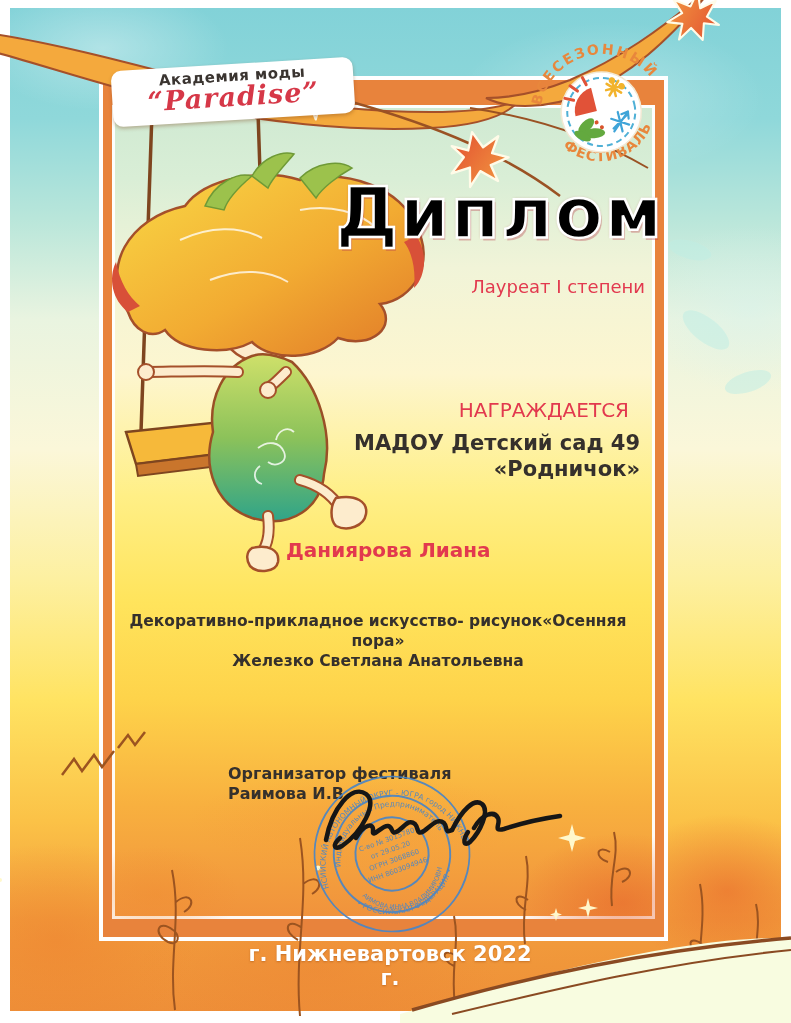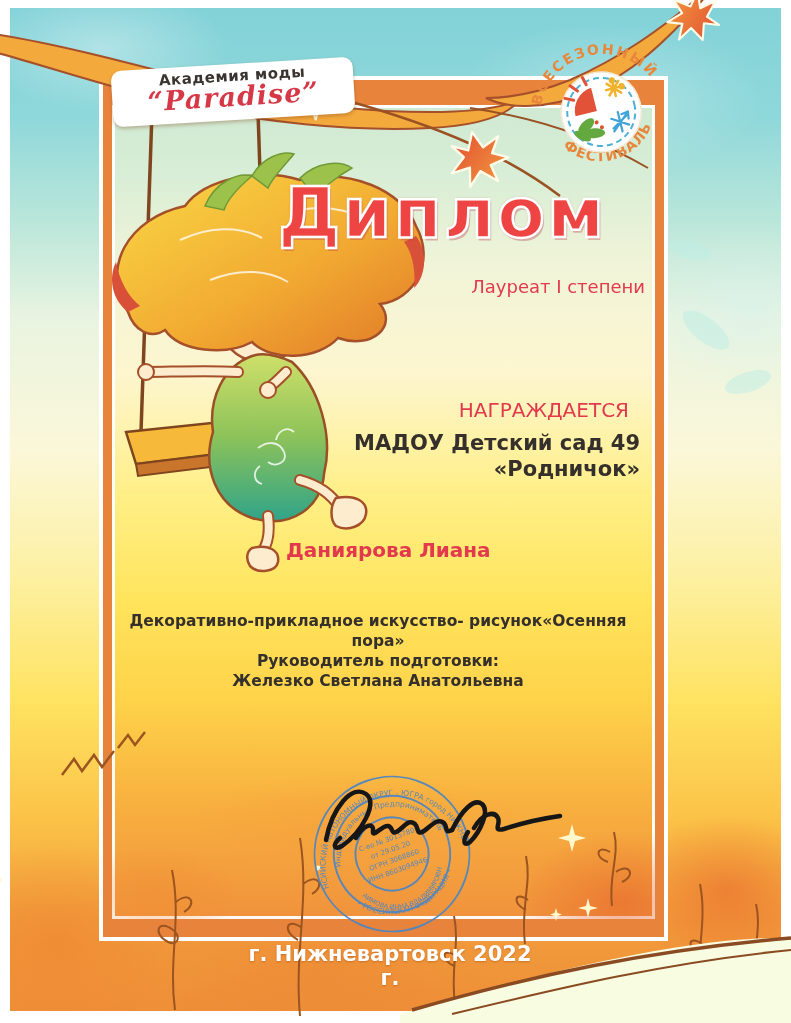--- a/index.html
+++ b/index.html
@@ -38,22 +38,22 @@
   .academy{left:112px;top:64px;width:242px;height:56px;background:#ffffff;
     border-radius:10px;transform:rotate(-3.5deg);text-align:center;
     box-shadow:0 2px 4px rgba(120,60,20,.35);z-index:6;}
   .academy .l1{font-size:15px;font-weight:bold;color:#3a3430;margin-top:3px;letter-spacing:.5px;}
   .academy .l2{font-family:"DejaVu Serif",serif;font-style:italic;font-weight:bold;
     font-size:27px;color:#d63848;margin-top:-4px;letter-spacing:1px;
     text-shadow:0 0 2px #fff,0 0 1px #fff;}
   
   .badge{left:531px;top:36px;width:140px;height:150px;transform:rotate(-14deg);z-index:6;}
   
-  .title{left:278px;top:172px;width:386px;text-align:left;
-    font-size:70px;font-weight:bold;color:#ef4444;letter-spacing:2px;
+  .title{left:278px;top:172px;width:386px;text-align:right;
+    font-size:70px;font-weight:bold;color:#000000;letter-spacing:2px;
     -webkit-text-stroke:2.5px #ffffff;
     text-shadow:2px 3px 0 rgba(186,66,80,.35),0 0 3px rgba(170,50,64,.55);z-index:7;}
   .red{color:#e2394e;}
   .dark{color:#35302c;}
   .laureate{right:146px;top:276px;font-size:18px;font-weight:normal;z-index:7;}
   .festblock{right:141px;top:311px;text-align:right;font-size:23px;line-height:27px;
     font-weight:bold;z-index:7;}
   .awardlbl{right:162px;top:398px;font-size:20px;font-weight:normal;z-index:7;text-align:center;}
   .awardee{right:151px;top:430px;text-align:right;font-size:21px;line-height:26px;
     font-weight:bold;z-index:7;}
@@ -229,24 +229,27 @@
 
   <div class="abs awardee dark">
     <div>МАДОУ Детский сад 49</div>
     <div>«Родничок»</div>
   </div>
 
   <div class="abs name red">Даниярова Лиана</div>
 
   <div class="abs nomination dark">
     <div>Декоративно-прикладное искусство- рисунок«Осенняя пора»</div>
-    <div>Руководитель подготовки:</div>
     <div>Железко Светлана Анатольевна</div>
   </div>
 
+  <div class="abs organizer dark">
+    <div>Организатор фестиваля</div>
+    <div>Раимова И.В.</div>
+  </div>
 
   <svg class="abs stamp" viewBox="0 0 160 160">
     <defs>
       <path id="st-outer-top" d="M 14,92 A 66,66 0 1 1 146,92"></path>
       <path id="st-outer-bot" d="M 26,102 A 60,60 0 0 0 134,102"></path>
       <path id="st-mid-top" d="M 30,86 A 50,50 0 1 1 130,86"></path>
       <path id="st-mid-bot" d="M 40,106 A 44,44 0 0 0 120,106"></path>
     </defs>
     <g fill="none" stroke="#4b86c5" stroke-width="1.8">
       <circle cx="80" cy="80" r="72"></circle>

